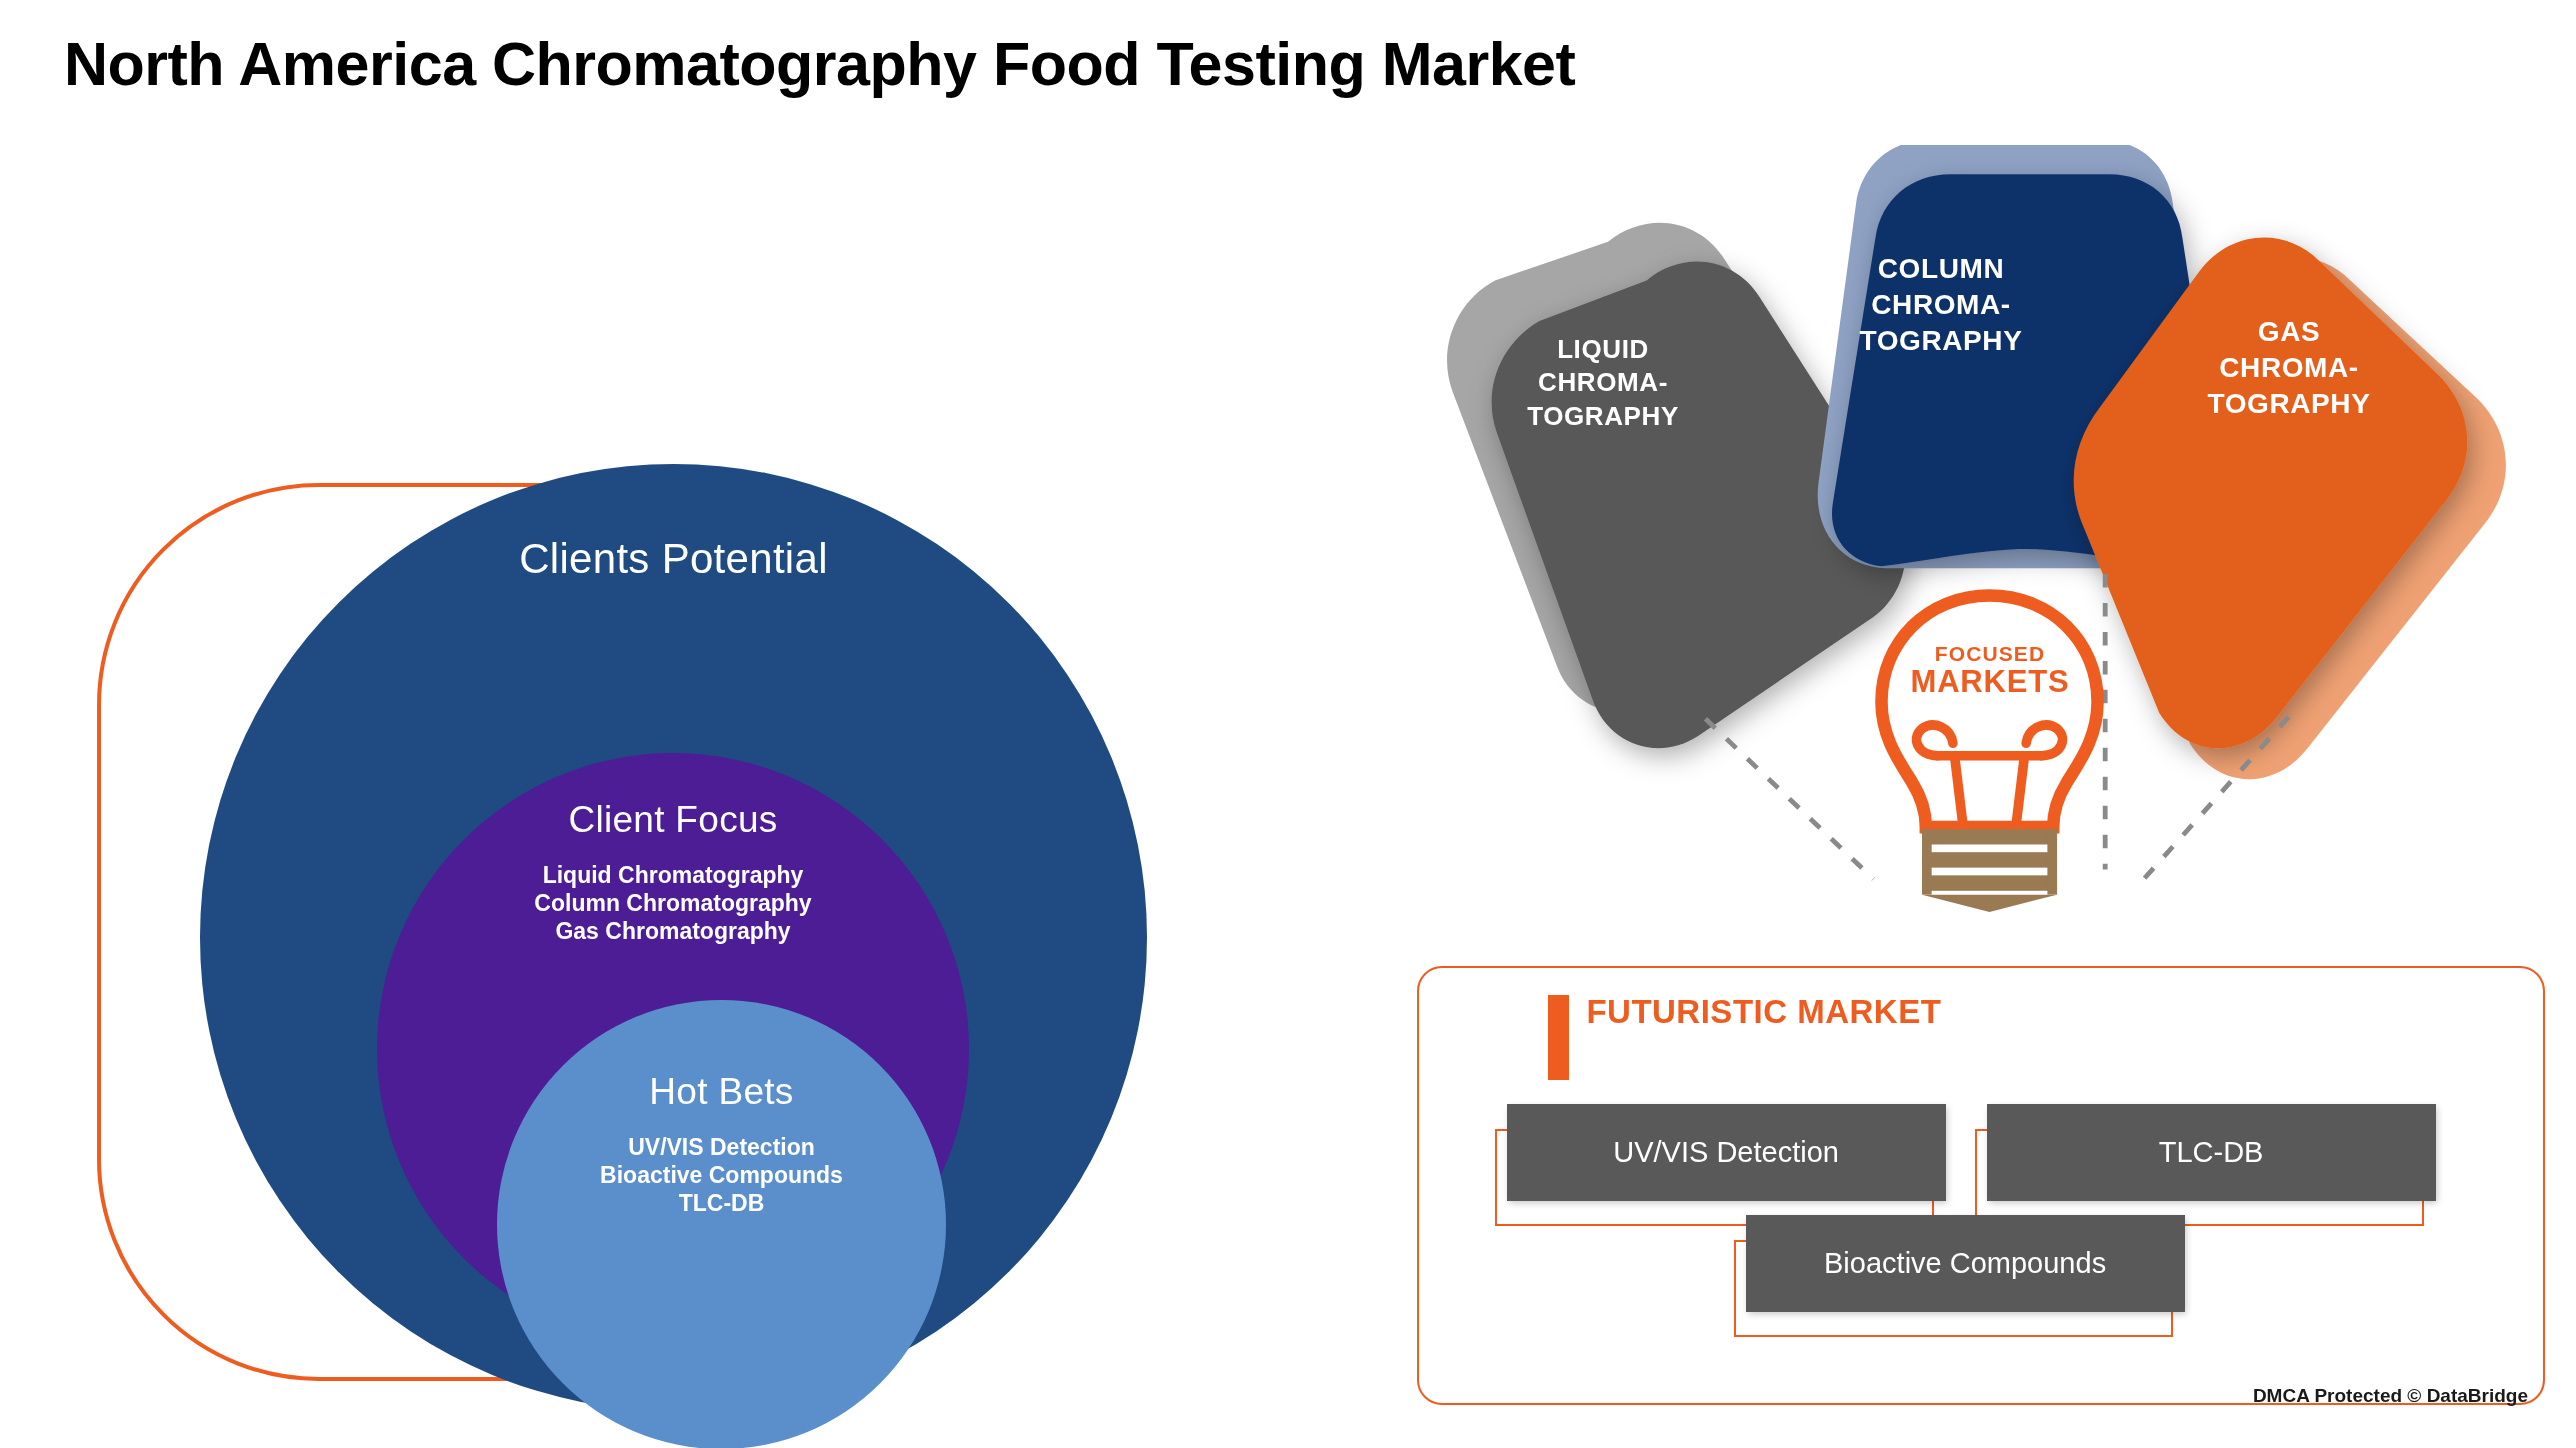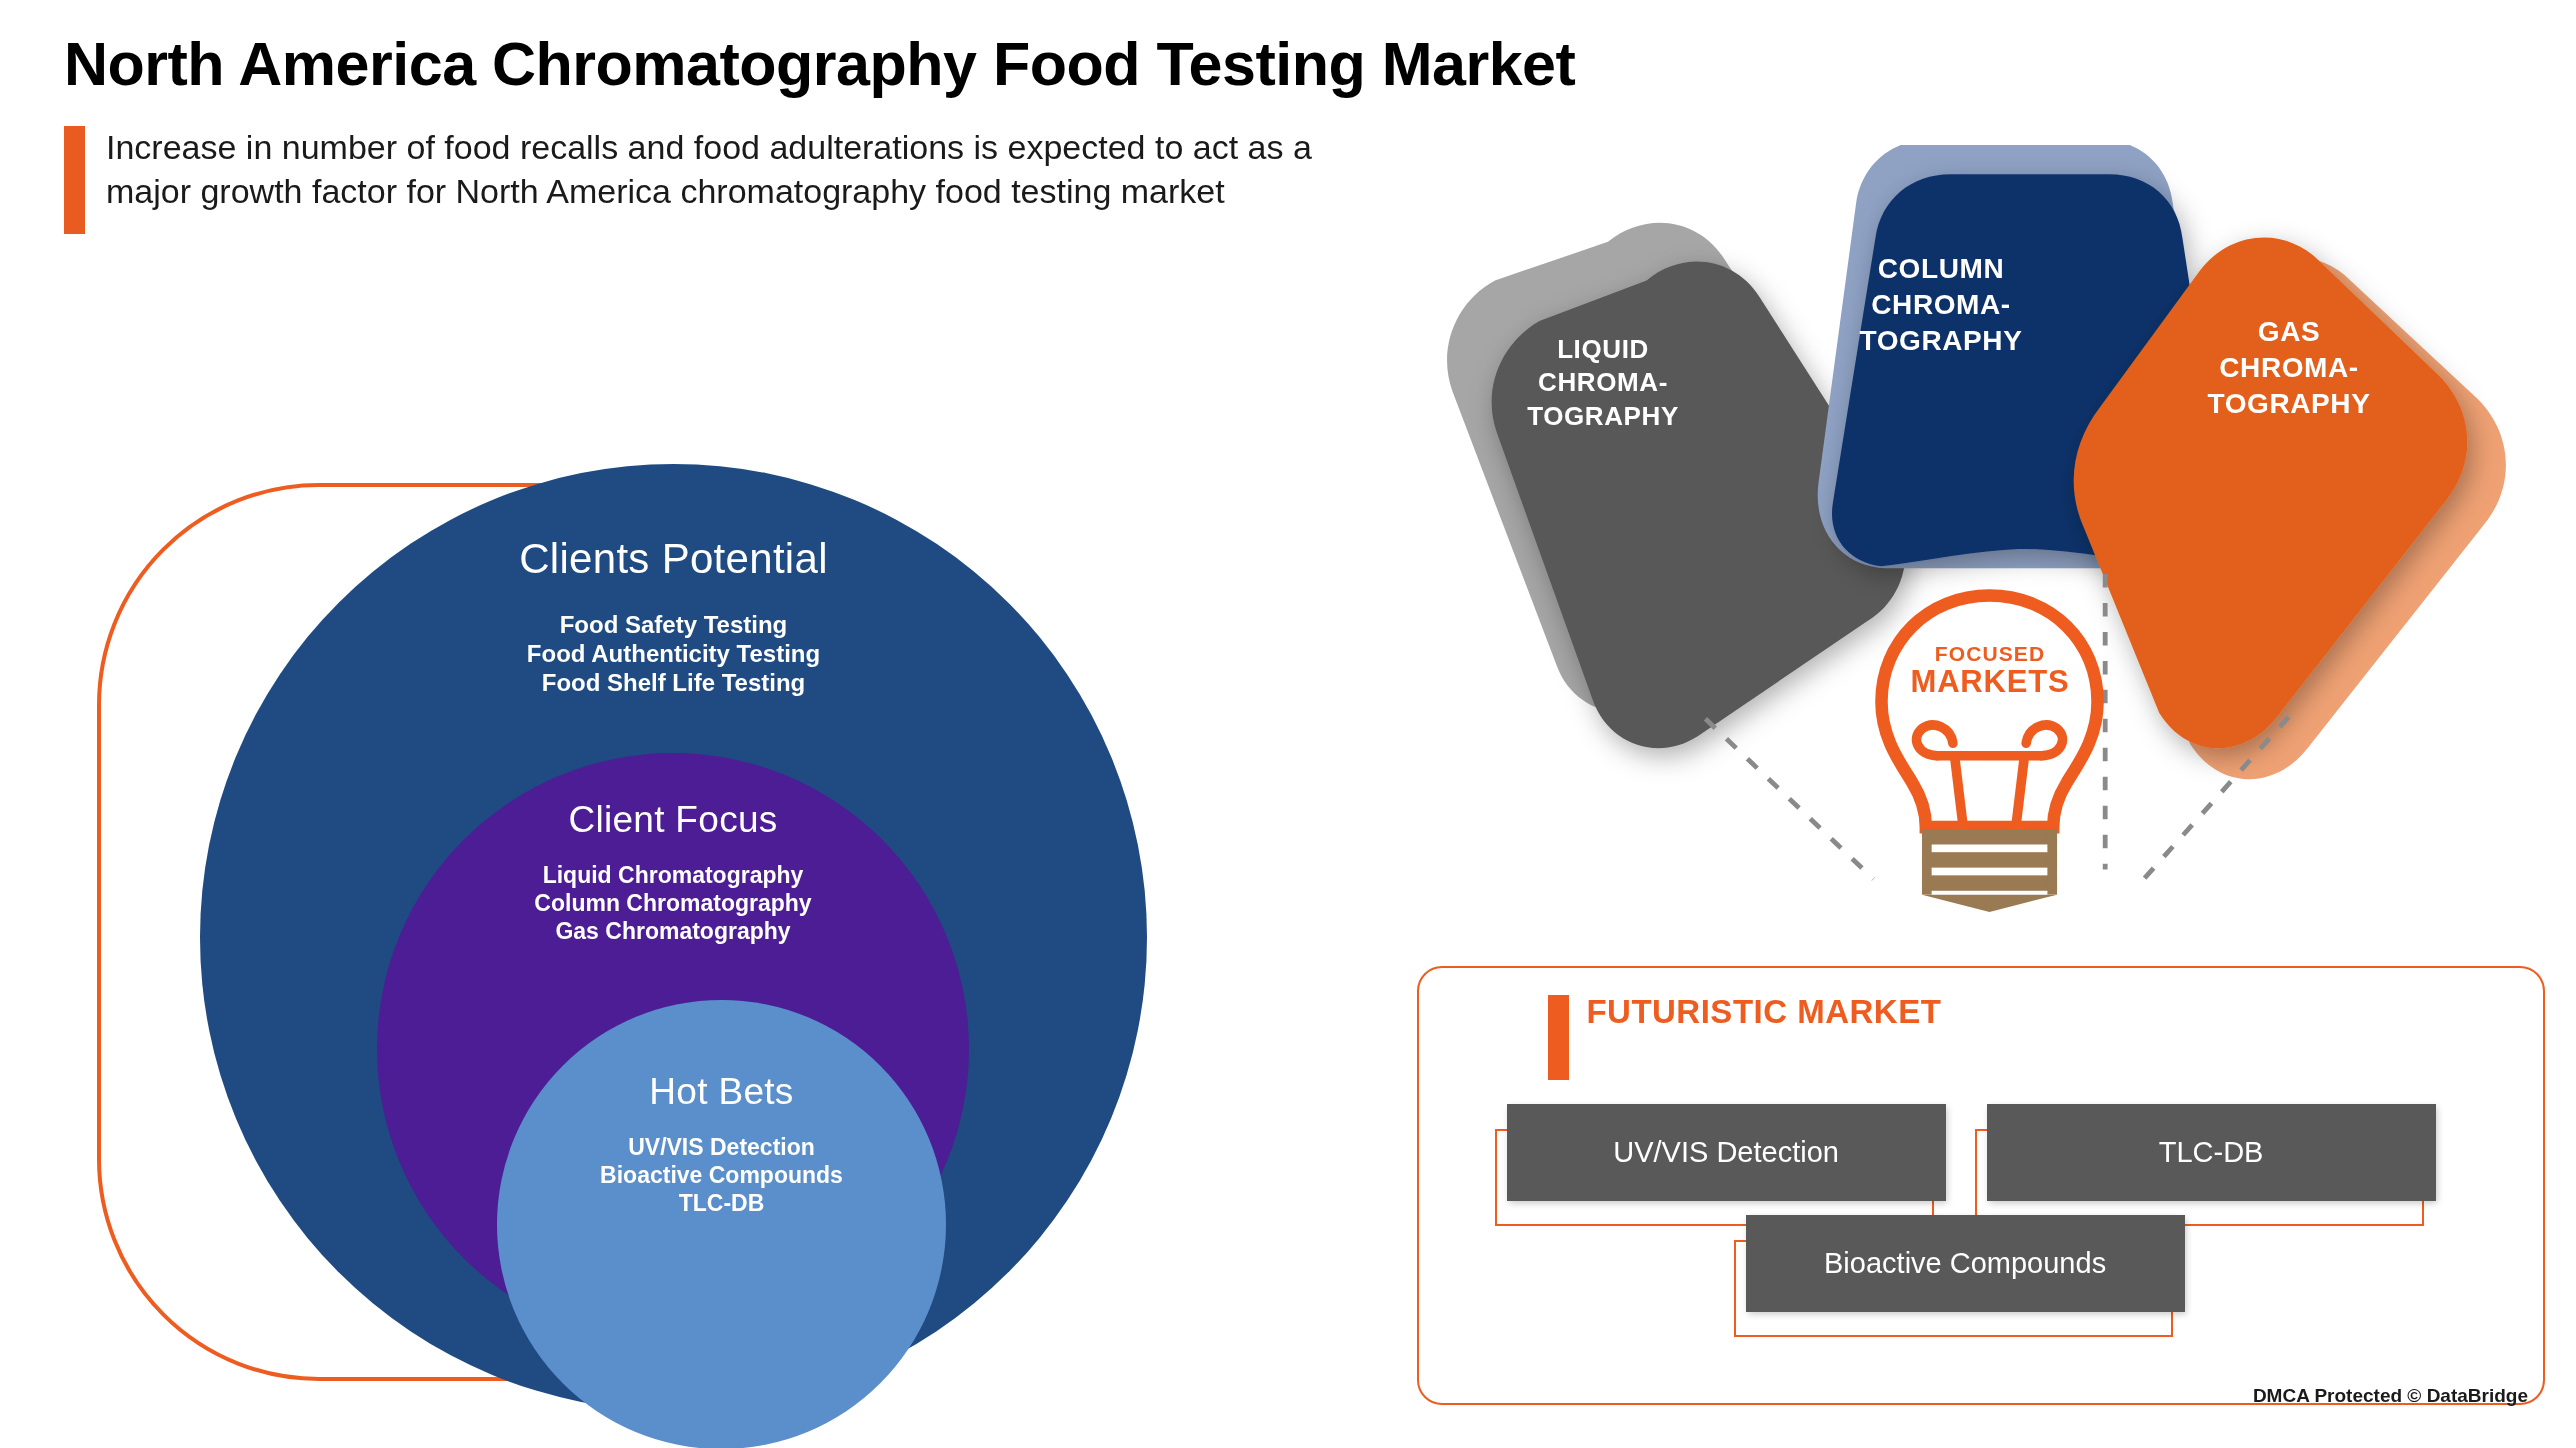--- a/index.html
+++ b/index.html
@@ -101,31 +101,26 @@
     font-weight:bold;
   }
 </style>
 </head>
 <body>
 
 <div class="stage">
 
   <div id="page-title">North America Chromatography Food Testing Market</div>
 
-  <div id="subtitle-wrap">
-    <div id="subtitle-bar"></div>
-    <div id="subtitle-text">Increase in number of food recalls and food adulterations is expected to act as a major growth factor for North America chromatography food testing market</div>
-  </div>
 
   <div id="circles-group">
     <div id="orange-outline"></div>
 
     <div class="ring" id="ring-outer">
       <div class="ring-title">Clients Potential</div>
-      <div class="ring-sub">Food Safety Testing<br>Food Authenticity Testing<br>Food Shelf Life Testing</div>
     </div>
 
     <div class="ring" id="ring-mid">
       <div class="ring-title">Client Focus</div>
       <div class="ring-sub">Liquid Chromatography<br>Column Chromatography<br>Gas Chromatography</div>
     </div>
 
     <div class="ring" id="ring-inner">
       <div class="ring-title">Hot Bets</div>
       <div class="ring-sub">UV/VIS Detection<br>Bioactive Compounds<br>TLC-DB</div>

